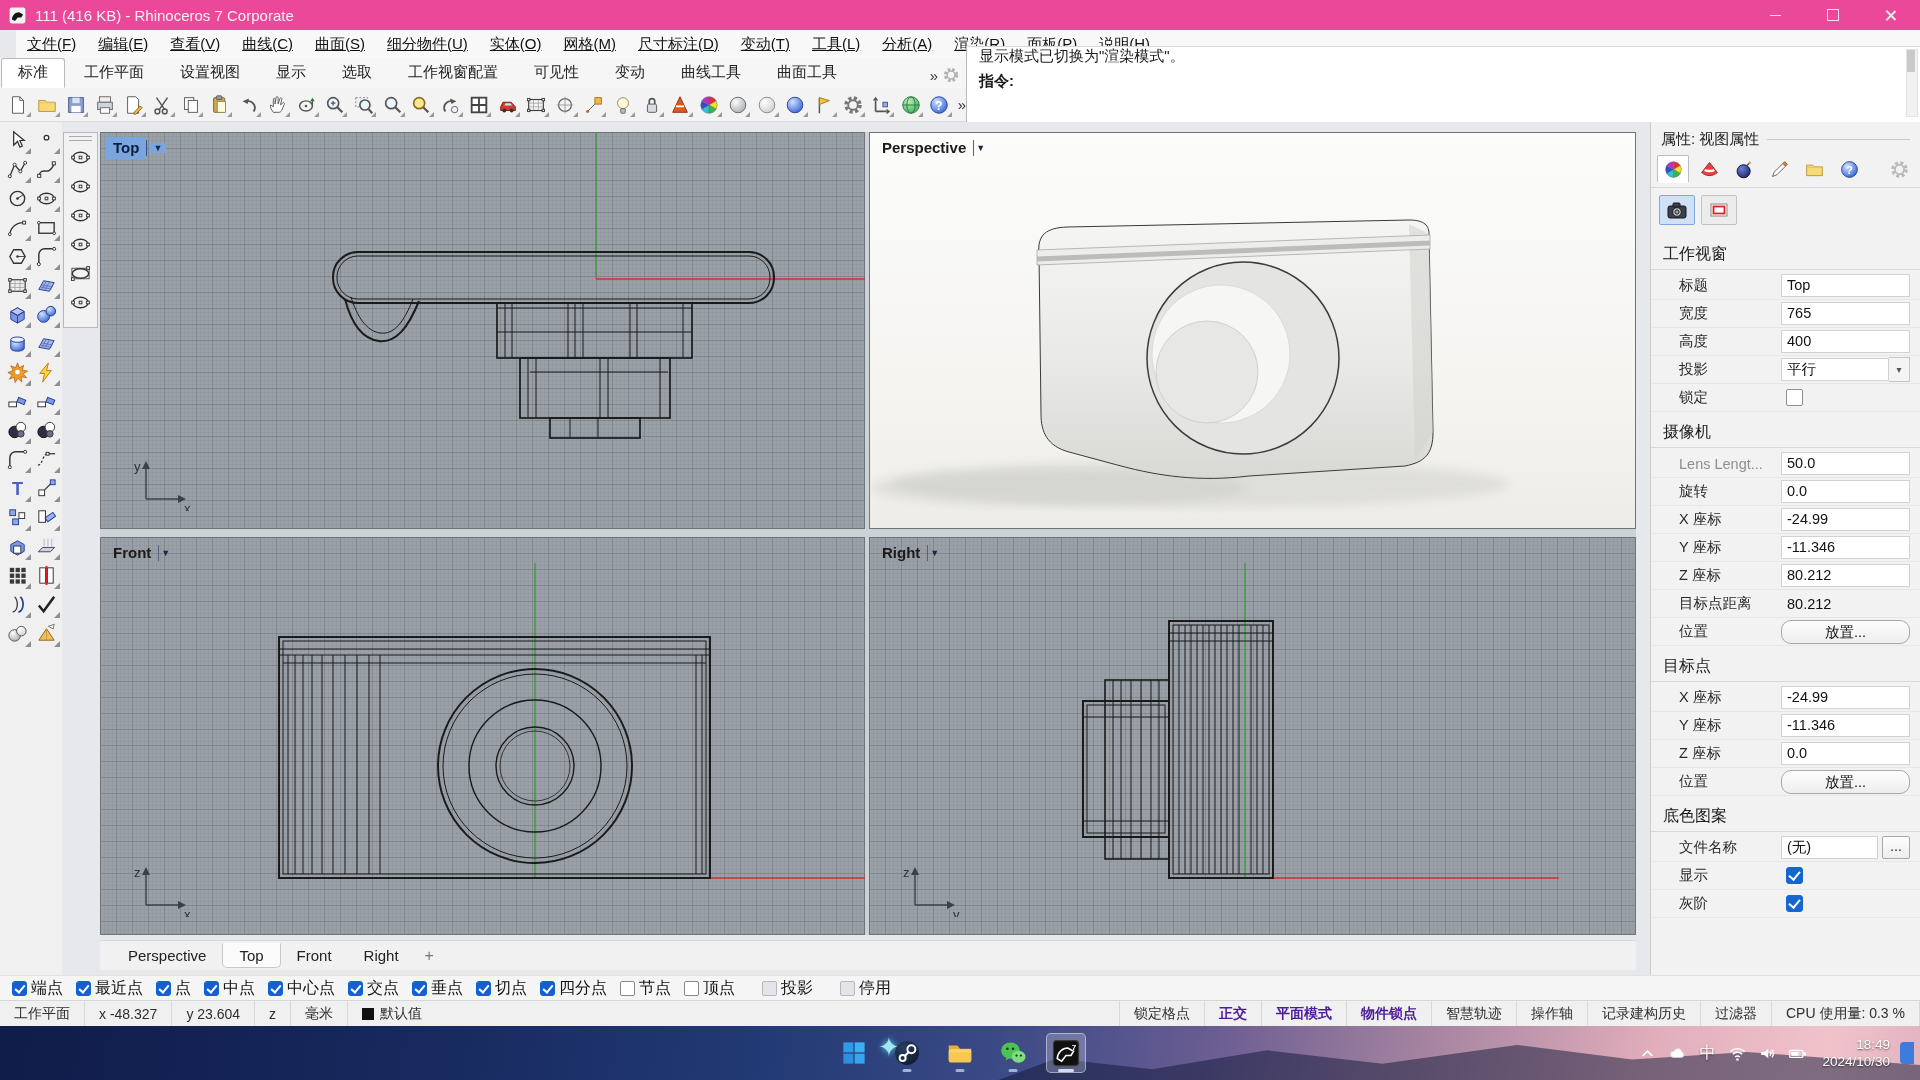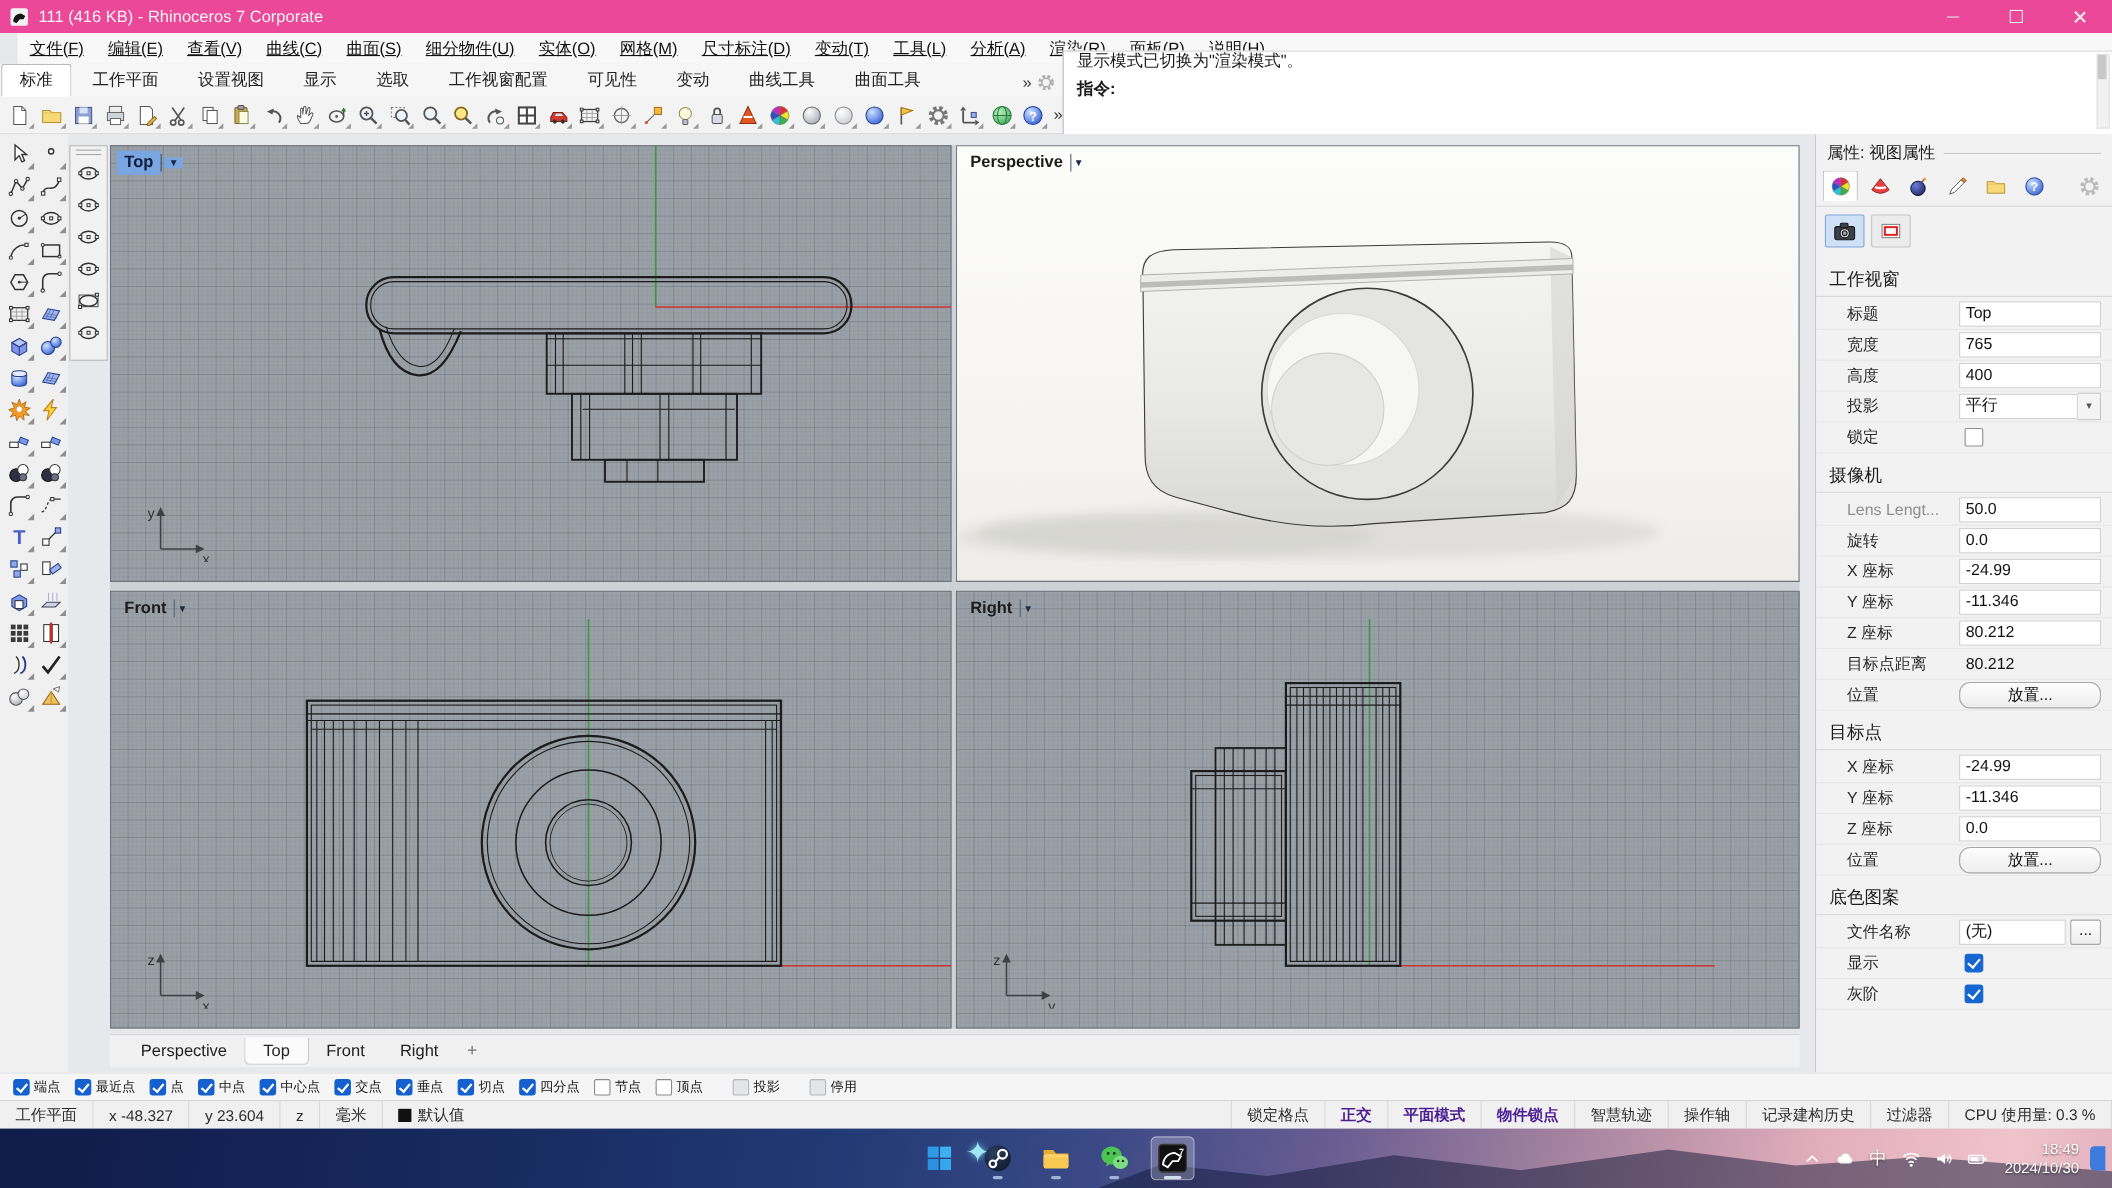--- a/index.html
+++ b/index.html
@@ -106,21 +106,21 @@
   .pinput{flex:1;background:#fff;border:1px solid #d2d2d2;height:21px;line-height:21px;padding:0 5px;color:#111;}
   .psel-chev{width:20px;height:23px;border:1px solid #c6c6c6;border-left:none;background:#f4f4f4;display:flex;align-items:center;justify-content:center;color:#555;font-size:10px;}
   .pread{padding-left:6px;color:#111;}
   .pbtn{flex:1;text-align:center;background:linear-gradient(#fdfdfd,#eeeeee);border:1px solid #a8a8a8;height:22px;line-height:22px;border-radius:10px;color:#111;}
   .pdots{width:26px;height:21px;margin-left:4px;border:1px solid #a8a8a8;background:linear-gradient(#fdfdfd,#eeeeee);text-align:center;line-height:19px;border-radius:2px;}
   .pcheck{width:15px;height:15px;border:1px solid #8f8f8f;background:#fff;margin-left:5px;border-radius:2px;position:relative;}
   .pcheck.checked{background:#1566d0;border-color:#1566d0;border-radius:3px;}
   .pcheck.checked::after{content:"";position:absolute;left:4px;top:1px;width:5px;height:9px;border:solid #fff;border-width:0 2px 2px 0;transform:rotate(40deg);}
   
   #osnap{position:absolute;left:0;top:975px;width:1920px;height:25px;background:#f5f5f5;display:flex;align-items:center;
-    font-size:12px;color:#141414;padding-left:12px;box-sizing:border-box;border-top:1px solid #e2e2e2;}
+    font-size:16px;color:#141414;padding-left:12px;box-sizing:border-box;border-top:1px solid #e2e2e2;}
   .osnap-item{display:flex;align-items:center;margin-right:13px;}
   .obox{width:15px;height:15px;border:1px solid #8a8a8a;background:#fff;margin-right:4px;border-radius:2px;position:relative;box-sizing:border-box;}
   .obox.checked{background:#1460cf;border-color:#1460cf;border-radius:3px;}
   .obox.checked::after{content:"";position:absolute;left:4px;top:1px;width:4px;height:8px;border:solid #fff;border-width:0 2px 2px 0;transform:rotate(40deg);}
   .obox.muted{background:#e3e5e9;border-color:#b4b8bf;}
   .osnap-item.dim{margin-left:14px;}
   
   #statusbar{position:absolute;left:0;top:1000px;width:1920px;height:26px;background:#f0f0f0;border-top:1px solid #d6d6d6;
     display:flex;align-items:stretch;font-size:14px;color:#2e2e2e;box-sizing:border-box;}
   .sb-cell{display:flex;align-items:center;justify-content:center;padding:0 14px;border-right:1px solid #d9d9d9;white-space:nowrap;}

